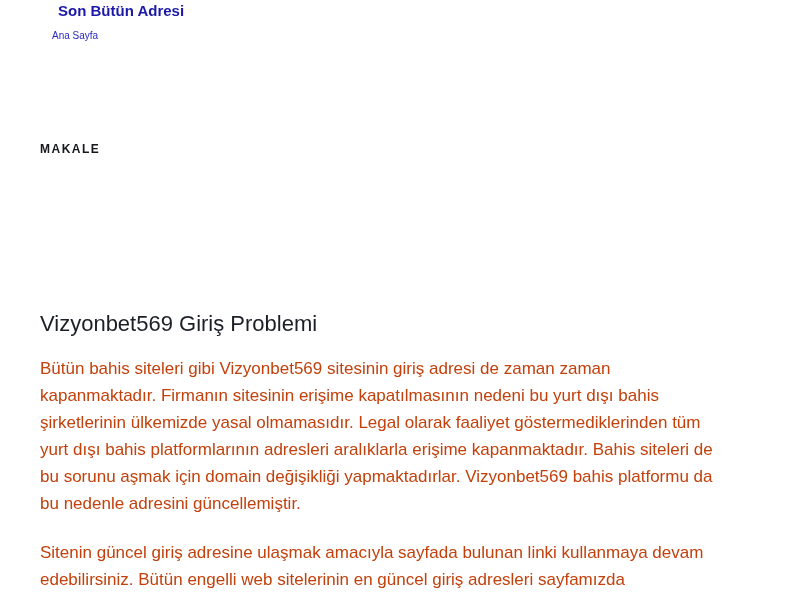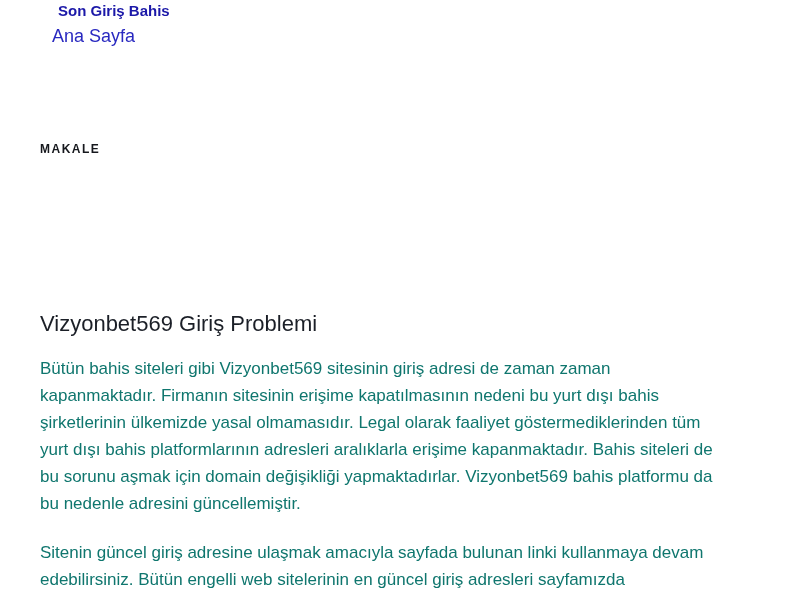--- a/index.html
+++ b/index.html
@@ -26,21 +26,21 @@
     line-height: 17px;
     color: #1b18a8;
     text-decoration: none;
     cursor: pointer;
     width: max-content;
   }
   .nav-secondary {
     display: block;
     margin-left: 52px;
     margin-top: 9px;
-    font-size: 18px;
+    font-size: 10px;
     font-weight: 400;
     line-height: 16px;
     color: #2929c0;
     text-decoration: none;
     cursor: pointer;
     width: max-content;
   }
   .article {
     padding-left: 40px;
     width: 680px;
@@ -66,31 +66,31 @@
     margin: 155px 0 0 0;
     font-size: 22px;
     font-weight: 400;
     line-height: 26px;
     color: #1b1f27;
   }
   p.body-paragraph {
     margin: 18px 0 0 0;
     font-size: 17px;
     line-height: 27px;
-    color: #0f766e;
+    color: #c2410c;
   }
   p.body-paragraph + p.body-paragraph {
     margin-top: 22px;
   }
 </style>
 </head>
 <body>
 
 <nav class="topnav">
-  <a class="nav-primary" href="#">Son Giriş Bahis</a>
+  <a class="nav-primary" href="#">Son Bütün Adresi</a>
   <a class="nav-secondary" href="#">Ana Sayfa</a>
 </nav>
 
 <main class="article">
   <div class="category">MAKALE</div>
 
 
   <h2 class="section-heading">Vizyonbet569 Giriş Problemi</h2>
 
   <p class="body-paragraph">Bütün bahis siteleri gibi Vizyonbet569 sitesinin giriş adresi de zaman zaman kapanmaktadır. Firmanın sitesinin erişime kapatılmasının nedeni bu yurt dışı bahis şirketlerinin ülkemizde yasal olmamasıdır. Legal olarak faaliyet göstermediklerinden tüm yurt dışı bahis platformlarının adresleri aralıklarla erişime kapanmaktadır. Bahis siteleri de bu sorunu aşmak için domain değişikliği yapmaktadırlar. Vizyonbet569 bahis platformu da bu nedenle adresini güncellemiştir.</p>

